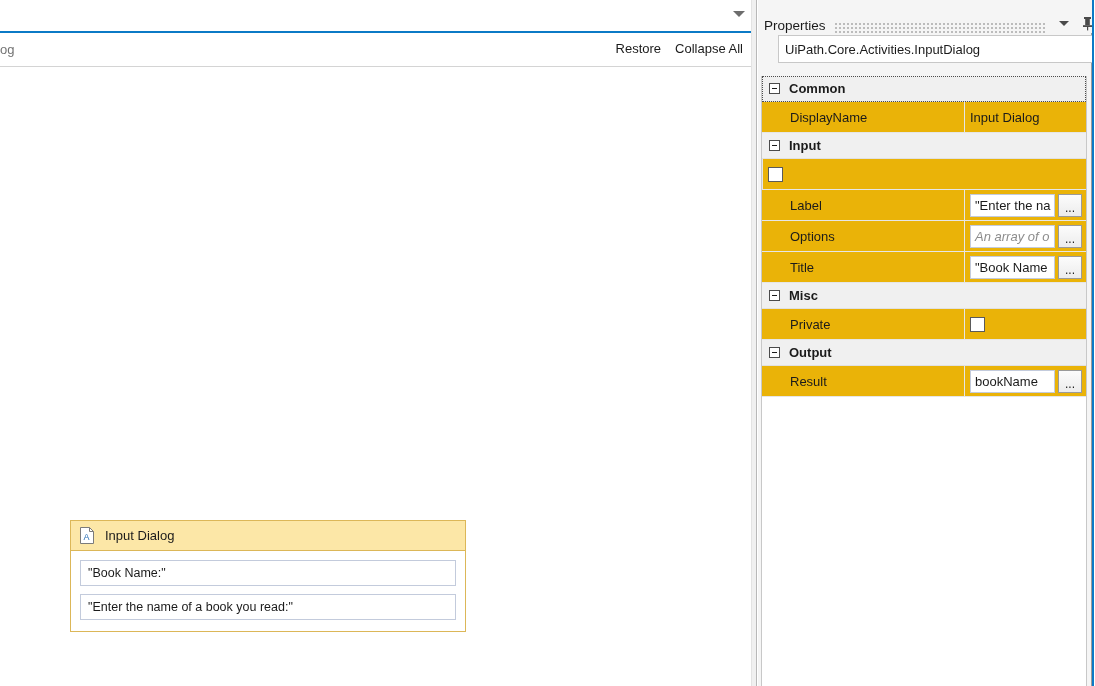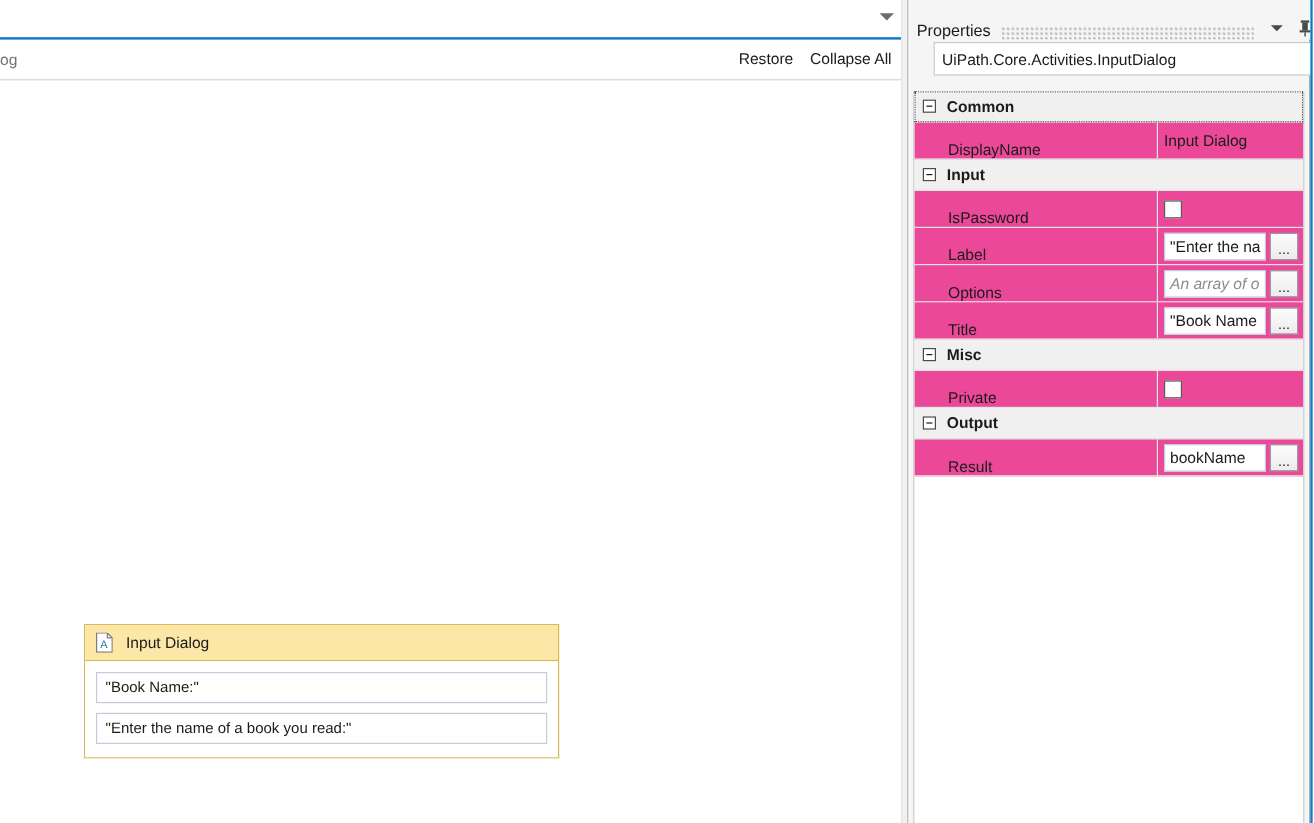--- a/index.html
+++ b/index.html
@@ -189,23 +189,23 @@
     position: absolute; left: 2px; top: 4px;
     width: 5px; height: 1px; background: #1b1b1b;
   }
   .grid-category-label {
     margin-left: 9px;
     font-size: 13px; font-weight: bold; color: #1b1b1b;
   }
 
   .grid-row {
     height: 31px;
-    display: flex; align-items: flex-end;
+    display: flex; align-items: center;
     border-bottom: 1px solid #e6e6e6;
-    background: #ec4899;
+    background: #eab308;
   }
   .grid-row-name {
     width: 202px; flex: 0 0 202px;
     padding-left: 28px;
     font-size: 13px; color: #1b1b1b;
     white-space: nowrap; overflow: hidden;
   }
   .grid-row-value {
     flex: 1 1 auto;
     height: 100%;
@@ -339,21 +339,20 @@
         <span class="grid-row-name">DisplayName</span>
         <span class="grid-row-value plain">Input Dialog</span>
       </div>
 
       <div class="grid-category">
         <span class="expander"></span>
         <span class="grid-category-label">Input</span>
       </div>
 
       <div class="grid-row">
-        <span class="grid-row-name">IsPassword</span>
         <span class="grid-row-value">
           <span class="value-checkbox"></span>
         </span>
       </div>
 
       <div class="grid-row">
         <span class="grid-row-name">Label</span>
         <span class="grid-row-value">
           <span class="value-editor">
             <span class="value-input">"Enter the na</span>

